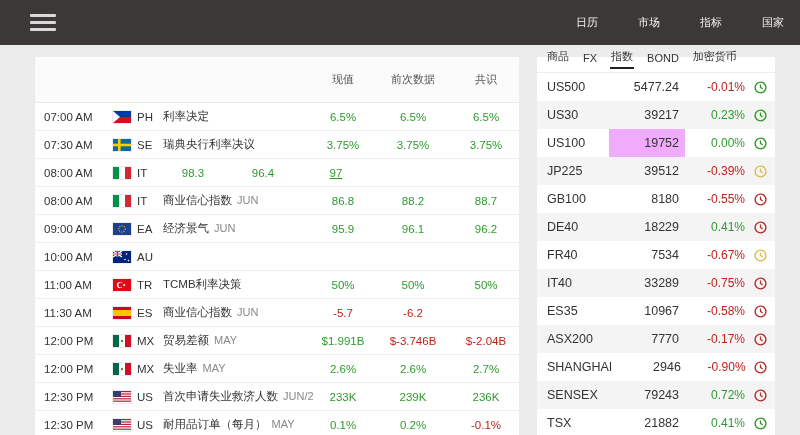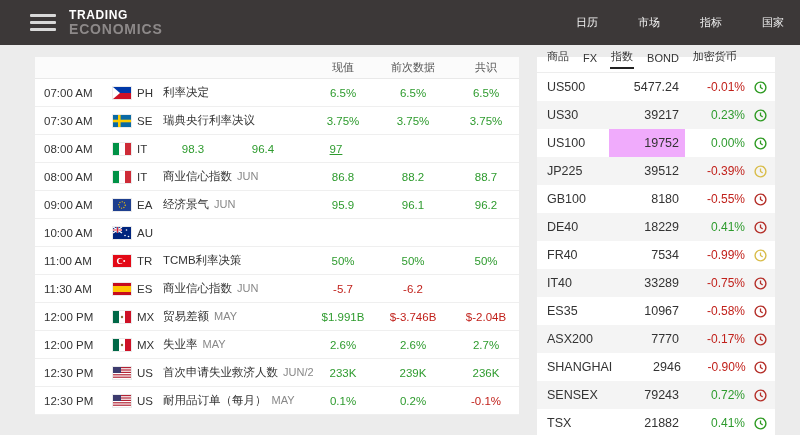--- a/index.html
+++ b/index.html
@@ -18,21 +18,21 @@
   .logo .l2 { color:#8d8989; font-weight:bold; font-size:14px; letter-spacing:.8px; margin-top:1px; }
   .topnav { margin-left:auto; margin-right:16px; display:flex; gap:40px; }
   .topnav .nav-item { color:#f2f2f2; font-size:11px; cursor:pointer; }
 
   
   .page { position:relative; height:390px; }
   .card { position:absolute; top:12px; background:#ffffff; }
 
   
   .cal-card { left:35px; width:484px; }
-  .cal-head { display:flex; height:22px; align-items:center; background:#fbfbfb;
+  .cal-head { display:flex; height:46px; align-items:center; background:#fbfbfb;
               border-bottom:1px solid #e9e9e9; color:#555; font-size:11px; }
   .cal-row  { display:flex; height:28px; align-items:center; border-bottom:1px solid #efefef;
               font-size:11.5px; color:#333; cursor:pointer; }
   .c-time  { width:78px; padding-left:9px; }
   .c-flag  { width:50px; display:flex; align-items:center; gap:6px; }
   .c-flag svg { display:block; box-shadow:0 0 0 1px rgba(0,0,0,.08); }
   .c-event { flex:1; padding-right:4px; white-space:nowrap; overflow:hidden; }
   .c-event .ref { color:#888; margin-left:5px; font-size:11px; }
   .c-a { width:60px; text-align:center; }
   .c-p { width:80px; text-align:center; }
@@ -56,24 +56,20 @@
 </style>
 </head>
 <body>
 
 <header class="topbar">
   <div class="burger">
     <span></span>
       <span></span>
       <span></span>
   </div>
-  <div class="logo">
-    <div class="l1">TRADING</div>
-    <div class="l2">ECONOMICS</div>
-  </div>
   <nav class="topnav">
     <span class="nav-item">日历</span>
     <span class="nav-item">市场</span>
     <span class="nav-item">指标</span>
     <span class="nav-item">国家</span>
   </nav>
 </header>
 
 <div class="page">
 
@@ -380,21 +376,21 @@
           <div class="m-clk">
             <svg width="13" height="13" viewBox="0 0 24 24">
               <circle cx="12" cy="12" r="10" fill="none" stroke="#b5302a" stroke-width="2.6"></circle>
               <path d="M12 6.5 V12 L16 14.5" fill="none" stroke="#b5302a" stroke-width="2.4"></path>
             </svg>
           </div>
         </div>
         <div class="mkt-row">
           <div class="m-sym">FR40</div>
           <div class="m-val">7534</div>
-          <div class="m-chg" style="color: rgb(193, 33, 27);">-0.99%</div>
+          <div class="m-chg" style="color: rgb(193, 33, 27);">-0.67%</div>
           <div class="m-clk">
             <svg width="13" height="13" viewBox="0 0 24 24">
               <circle cx="12" cy="12" r="10" fill="none" stroke="#d9bd4b" stroke-width="2.6"></circle>
               <path d="M12 6.5 V12 L16 14.5" fill="none" stroke="#d9bd4b" stroke-width="2.4"></path>
             </svg>
           </div>
         </div>
         <div class="mkt-row alt">
           <div class="m-sym">IT40</div>
           <div class="m-val">33289</div>

